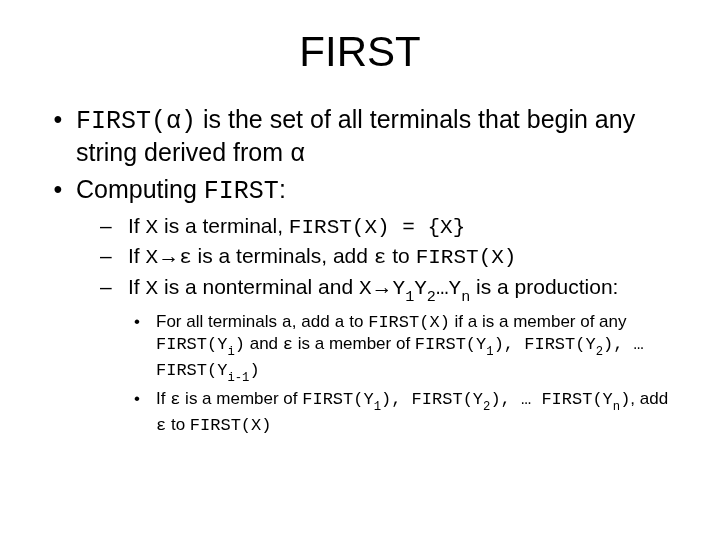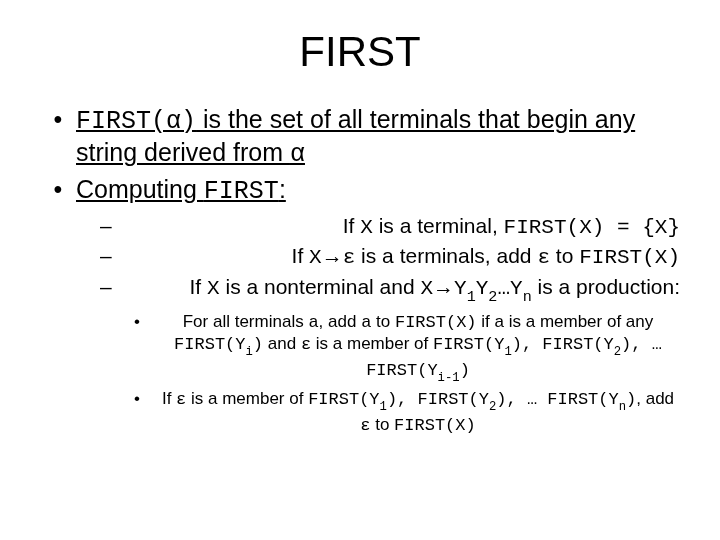--- a/index.html
+++ b/index.html
@@ -28,57 +28,57 @@
     display: flex;
     font-size: 25px;
     line-height: 1.2;
     margin-bottom: 4px;
   }
   .bullet-item .marker {
     width: 36px;
     flex-shrink: 0;
     text-align: center;
   }
-  .bullet-item .content { flex: 1; text-decoration: underline; }
+  .bullet-item .content { flex: 1; }
   .sub-list {
     list-style: none;
     padding-left: 56px;
     margin-top: 6px;
   }
   .sub-item {
     display: flex;
     font-size: 21px;
     line-height: 1.25;
     margin-bottom: 2px;
   }
   .sub-item .marker {
     width: 32px;
     flex-shrink: 0;
     text-align: left;
     padding-left: 4px;
   }
-  .sub-item .content { flex: 1; text-align: right; }
+  .sub-item .content { flex: 1; }
   .subsub-list {
     list-style: none;
     padding-left: 92px;
     margin-top: 6px;
   }
   .subsub-item {
     display: flex;
     font-size: 17px;
     line-height: 1.25;
     margin-bottom: 4px;
   }
   .subsub-item .marker {
     width: 24px;
     flex-shrink: 0;
     text-align: left;
     padding-left: 2px;
   }
-  .subsub-item .content { flex: 1; text-align: center; }
+  .subsub-item .content { flex: 1; }
   .sub { font-size: 0.72em; vertical-align: sub; position: relative; top: 0.15em; }
 </style>
 </head>
 <body>
 
 <h1 class="title">FIRST</h1>
 
 <ul class="bullet-list">
   <li class="bullet-item">
     <span class="marker">•</span>

